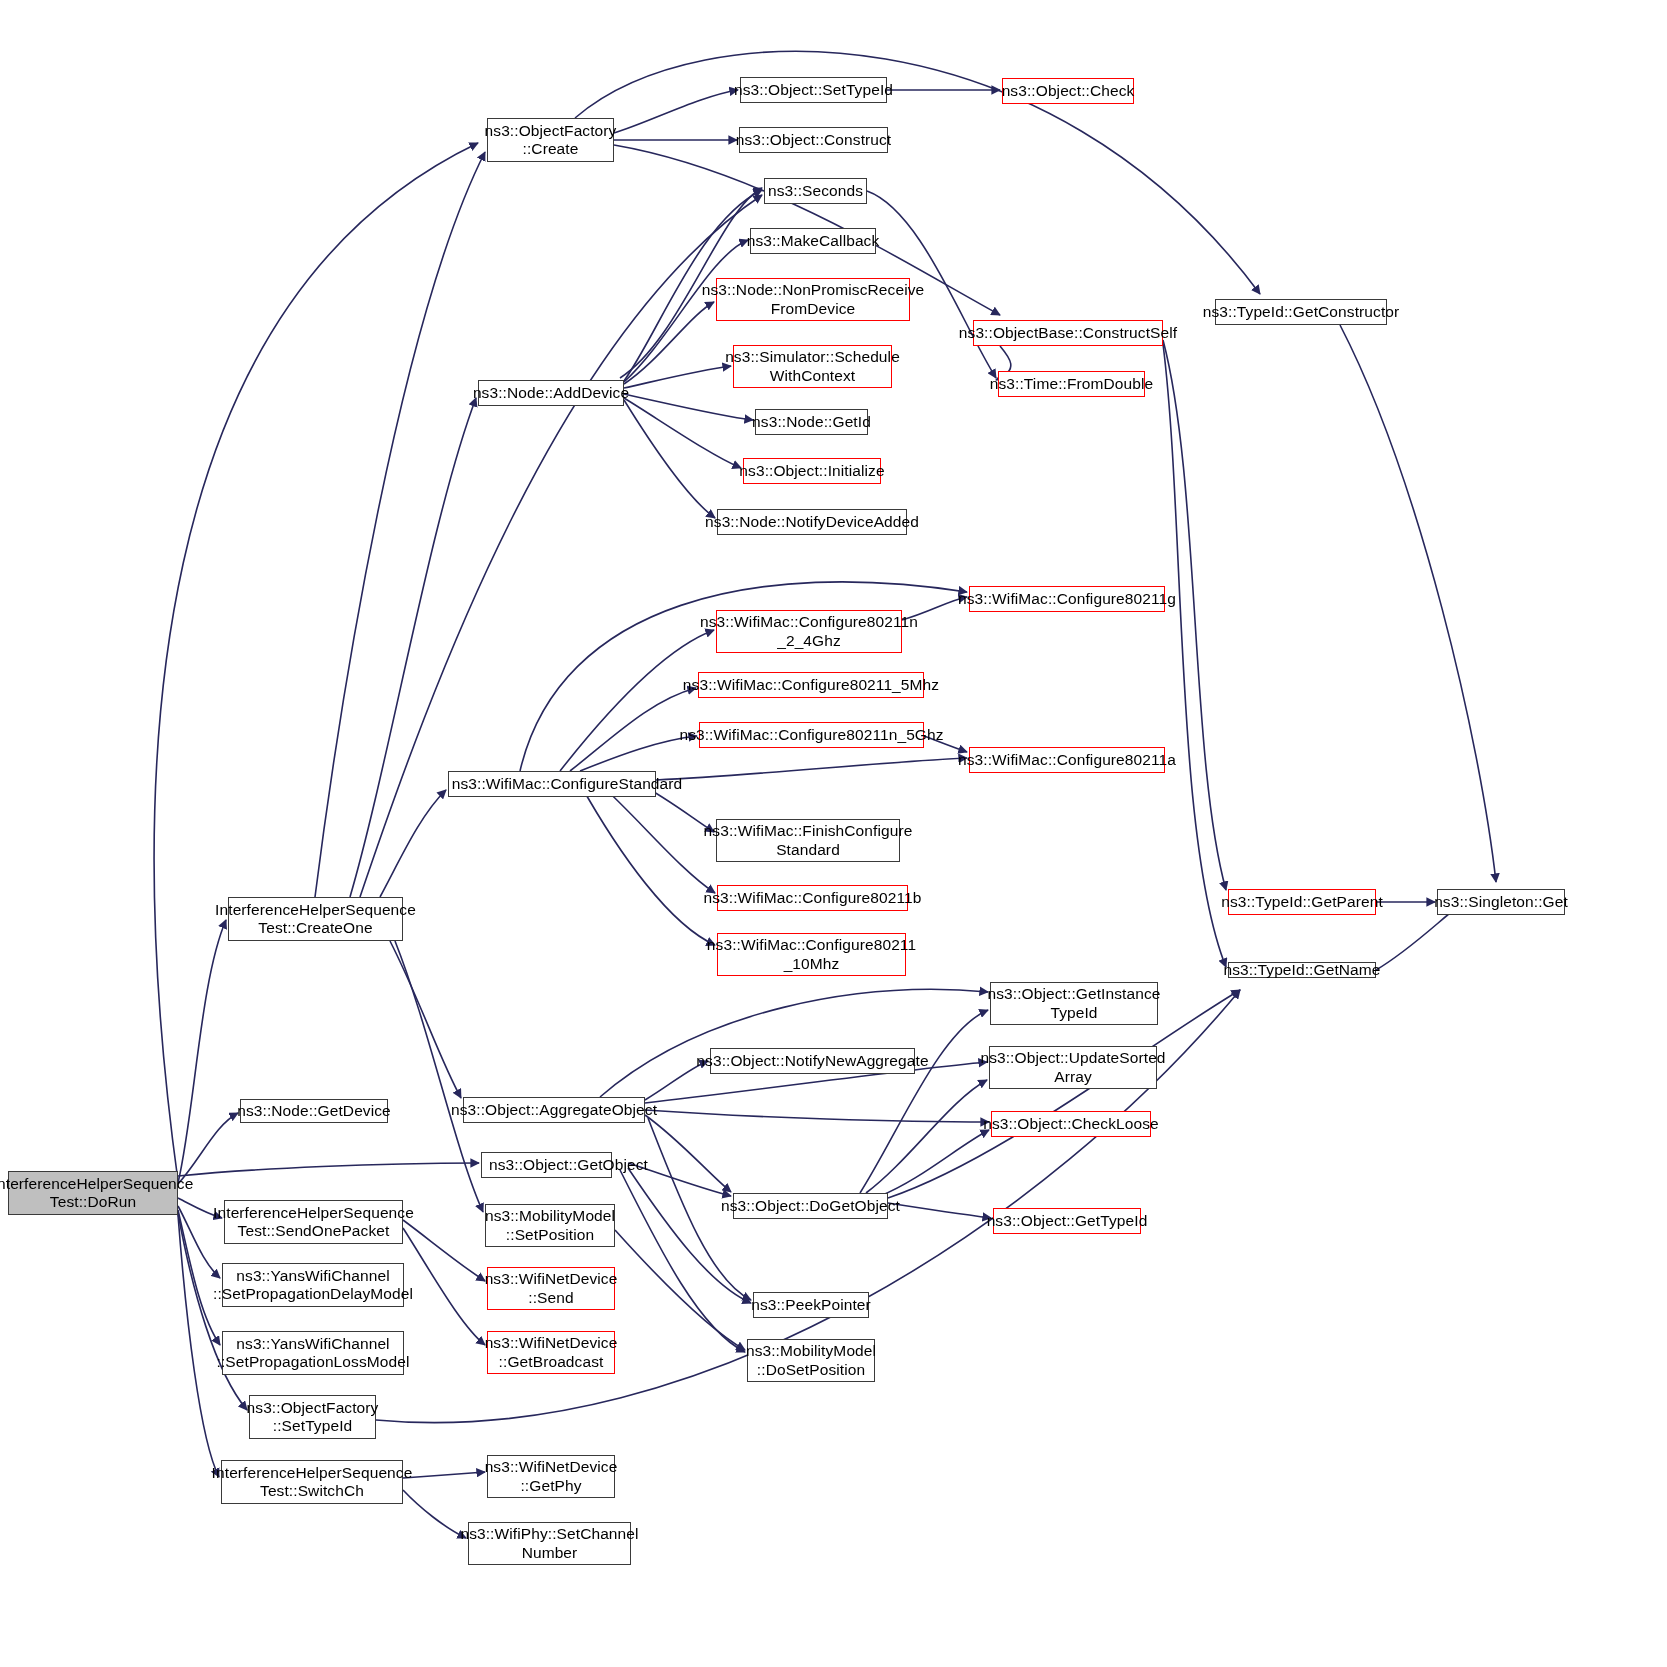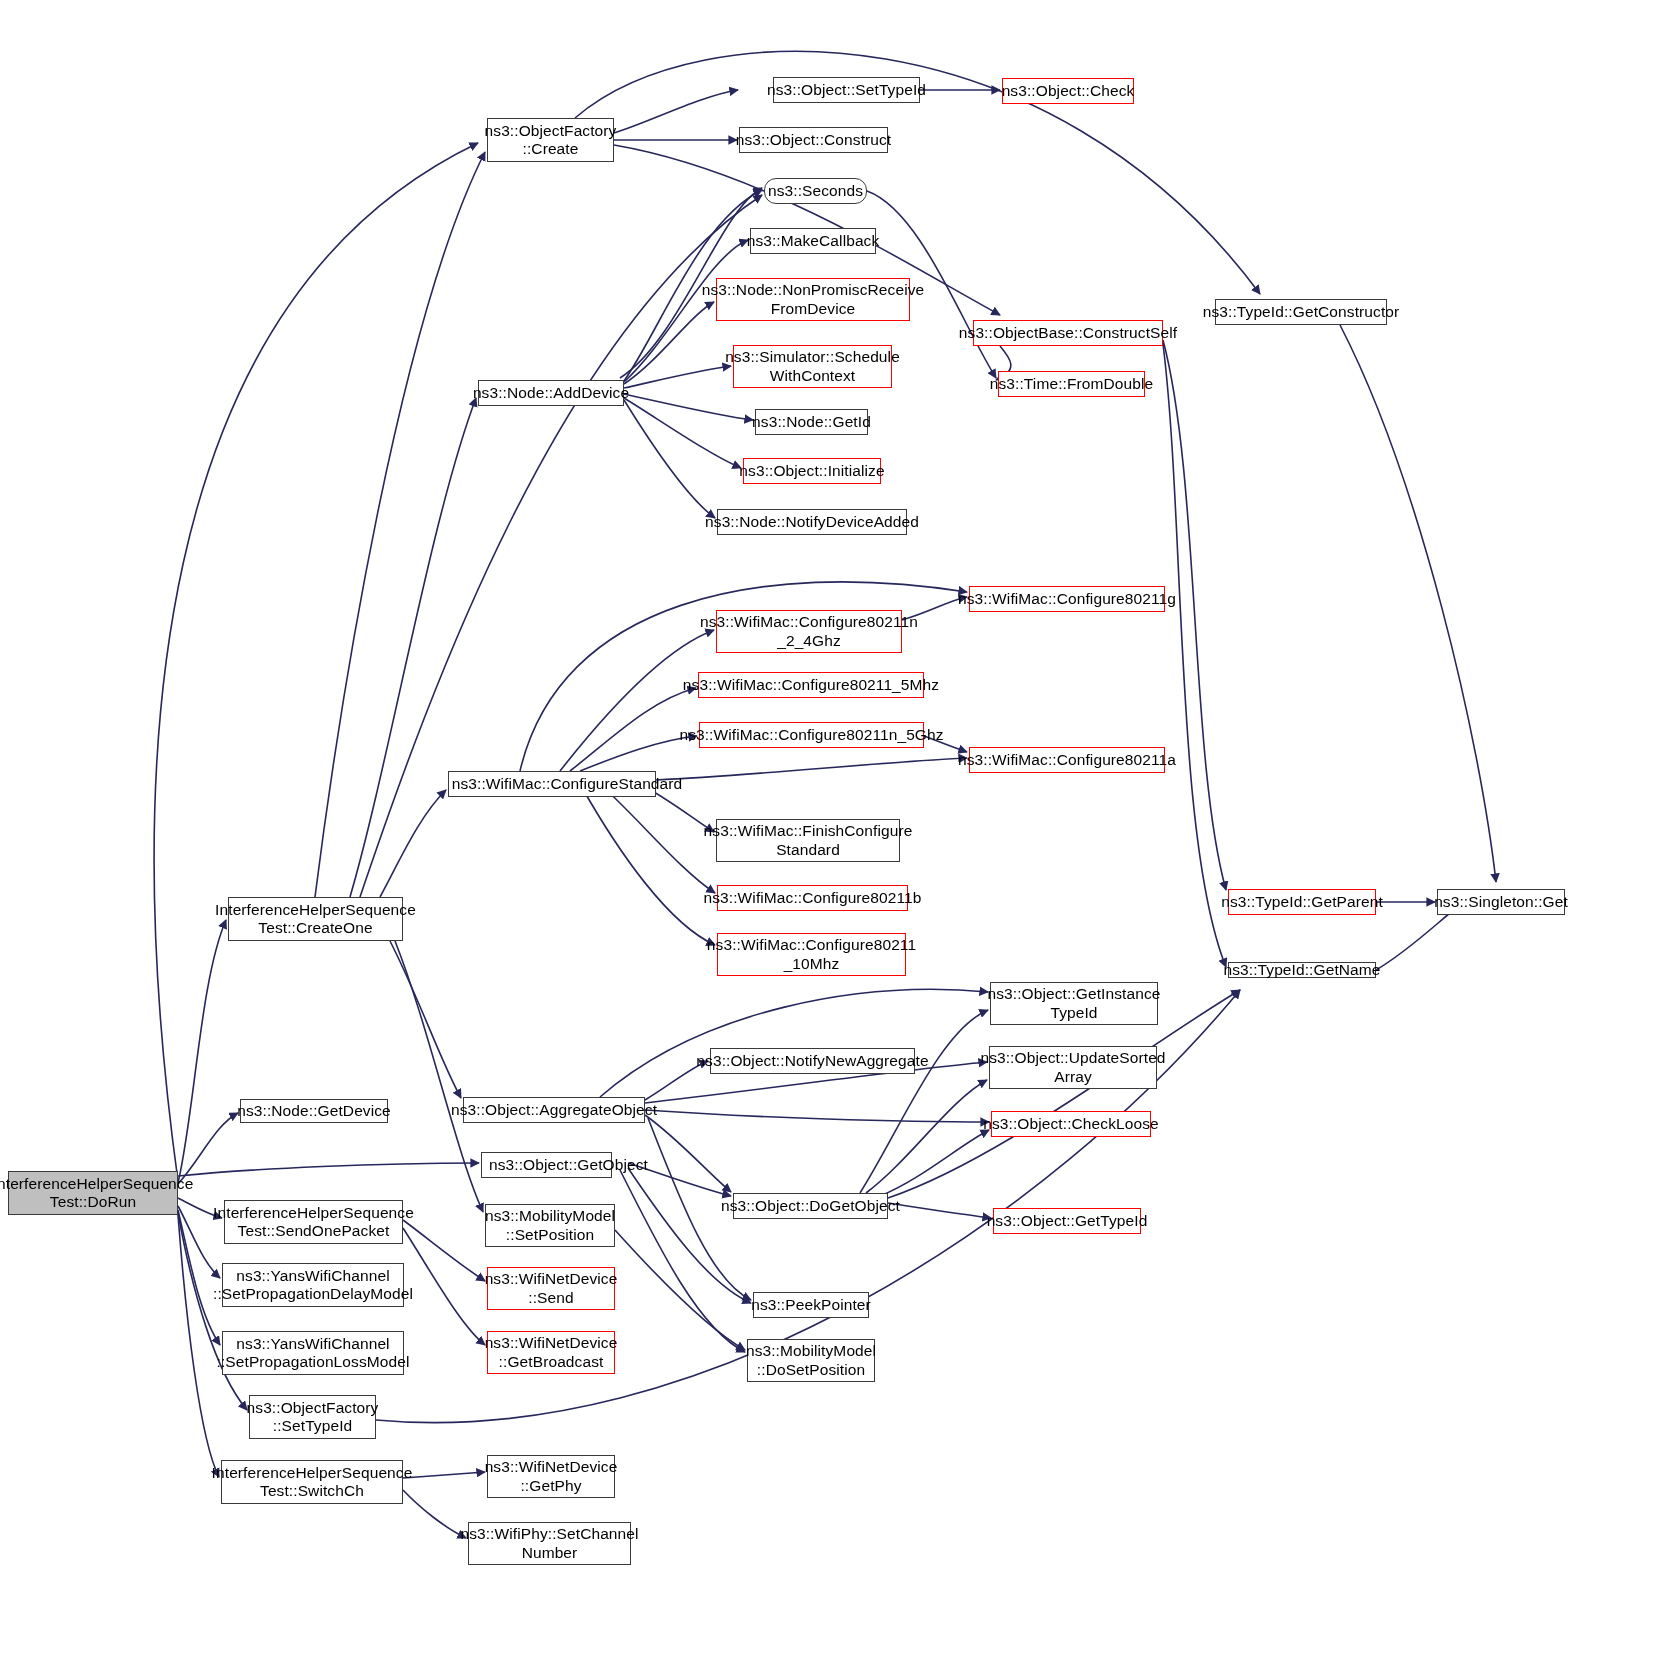--- a/index.html
+++ b/index.html
@@ -137,24 +137,24 @@
 Test::SwitchCh</div>
       <div class="node" style="left: 240px; top: 1099px; width: 148px; height: 24px;">ns3::Node::GetDevice</div>
       <div class="node" style="left: 222px; top: 1263px; width: 182px; height: 44px;">ns3::YansWifiChannel
 ::SetPropagationDelayModel</div>
       <div class="node" style="left: 222px; top: 1331px; width: 182px; height: 44px;">ns3::YansWifiChannel
 ::SetPropagationLossModel</div>
       <div class="node" style="left: 249px; top: 1395px; width: 127px; height: 44px;">ns3::ObjectFactory
 ::SetTypeId</div>
       <div class="node" style="left: 487px; top: 118px; width: 127px; height: 44px;">ns3::ObjectFactory
 ::Create</div>
-      <div class="node" style="left: 740px; top: 77px; width: 147px; height: 26px; margin-left: 33px;">ns3::Object::SetTypeId</div>
+      <div class="node" style="left: 740px; top: 77px; width: 147px; height: 26px;">ns3::Object::SetTypeId</div>
       <div class="node" style="left: 739px; top: 127px; width: 149px; height: 26px;">ns3::Object::Construct</div>
       <div class="node red" style="left: 1002px; top: 78px; width: 132px; height: 26px;">ns3::Object::Check</div>
-      <div class="node" style="left: 764px; top: 178px; width: 103px; height: 26px; border-radius: 12px;">ns3::Seconds</div>
+      <div class="node" style="left: 764px; top: 178px; width: 103px; height: 26px;">ns3::Seconds</div>
       <div class="node" style="left: 750px; top: 228px; width: 126px; height: 26px;">ns3::MakeCallback</div>
       <div class="node red" style="left: 716px; top: 278px; width: 194px; height: 43px;">ns3::Node::NonPromiscReceive
 FromDevice</div>
       <div class="node" style="left: 478px; top: 380px; width: 146px; height: 26px;">ns3::Node::AddDevice</div>
       <div class="node red" style="left: 733px; top: 345px; width: 159px; height: 43px;">ns3::Simulator::Schedule
 WithContext</div>
       <div class="node" style="left: 755px; top: 409px; width: 113px; height: 26px;">ns3::Node::GetId</div>
       <div class="node red" style="left: 743px; top: 458px; width: 138px; height: 26px;">ns3::Object::Initialize</div>
       <div class="node" style="left: 717px; top: 509px; width: 190px; height: 26px;">ns3::Node::NotifyDeviceAdded</div>
       <div class="node red" style="left: 973px; top: 320px; width: 190px; height: 26px;">ns3::ObjectBase::ConstructSelf</div>

